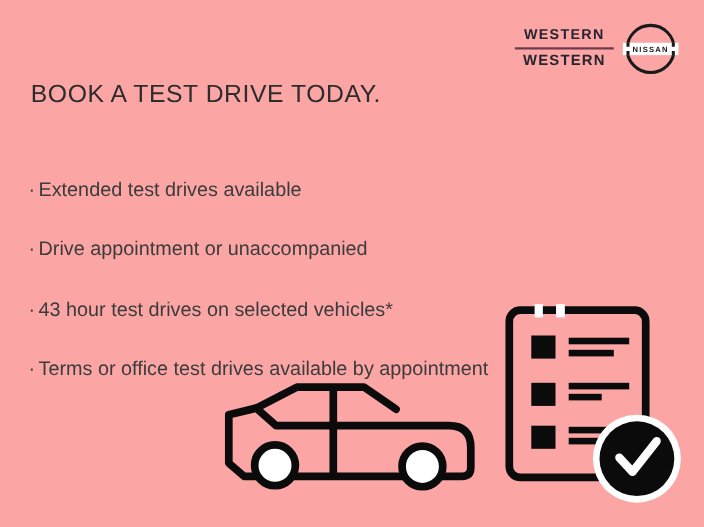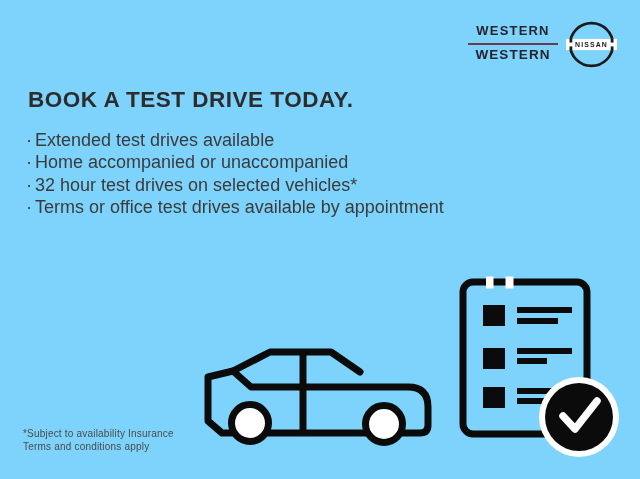--- a/index.html
+++ b/index.html
@@ -1,41 +1,41 @@
 <!DOCTYPE html>
 <html><head>
 <meta charset="utf-8">
 <style>
   html,body{margin:0;padding:0;background:#fff;}
   .canvas{
-    position:relative;width:640px;height:479px;background:#7dd3fc;
+    position:relative;width:640px;height:479px;background:#fca5a5;
     font-family:"Liberation Sans", sans-serif;overflow:hidden;
   }
 
   
   .dealer-logo{
     position:absolute;left:468px;top:24px;width:90px;text-align:center;
     color:#26242e;font-weight:bold;
   }
   .dealer-line1{font-size:13px;letter-spacing:1.2px;line-height:14px;display:block;}
   .dealer-divider{height:2px;background:#6d3a4d;margin:5px 0 3px 0;border:0;}
   .dealer-line2{font-size:13.5px;letter-spacing:1.1px;line-height:14px;display:block;}
   .nissan-logo{position:absolute;left:566px;top:19px;}
 
   
   .headline{
-    position:absolute;left:28px;top:87px;
-    font-size:22.5px;letter-spacing:0.5px;color:#2c2c2c;font-weight:700;
+    position:absolute;left:28px;top:73px;
+    font-size:22.5px;letter-spacing:0.5px;color:#2c2c2c;font-weight:400;
     white-space:nowrap;
   }
   .bullet-list{
     position:absolute;left:26px;top:129px;margin:0;padding:0;list-style:none;
     color:#3b3b3b;font-size:18px;line-height:22.4px;
   }
-  .bullet-list li{white-space:nowrap;}
+  .bullet-list li{white-space:nowrap;margin-top:32px;}
   .bullet-marker{display:inline-block;width:9px;color:#3b3b3b;}
 
   
   .car-illustration{position:absolute;left:198px;top:340px;}
   .checklist-illustration{position:absolute;left:455px;top:272px;}
 
   
   .footnote{
     position:absolute;left:23px;top:427px;
     font-size:10px;line-height:13px;color:#4a4a4a;letter-spacing:0.2px;
@@ -62,24 +62,24 @@
     <text x="25" y="27.6" text-anchor="middle" font-size="6.8" font-weight="bold" letter-spacing="1.1" fill="#1a1a1a">NISSAN</text>
   </svg>
 
   <div class="headline">BOOK A TEST DRIVE TODAY.</div>
 
   <ul class="bullet-list">
     <li>
       <span class="bullet-marker">·</span><span>Extended test drives available</span>
     </li>
     <li>
-      <span class="bullet-marker">·</span><span>Home accompanied or unaccompanied</span>
+      <span class="bullet-marker">·</span><span>Drive appointment or unaccompanied</span>
     </li>
     <li>
-      <span class="bullet-marker">·</span><span>32 hour test drives on selected vehicles*</span>
+      <span class="bullet-marker">·</span><span>43 hour test drives on selected vehicles*</span>
     </li>
     <li>
       <span class="bullet-marker">·</span><span>Terms or office test drives available by appointment</span>
     </li>
   </ul>
 
   <svg class="car-illustration" width="250" height="112" viewBox="0 0 250 112">
     <g fill="none" stroke="#0b0b0b" stroke-width="7" stroke-linejoin="round">
       <path d="M 10,37 L 35,31 L 53,47 L 210,47 Q 230,47 230,67 L 230,85 Q 230,93 222,93 L 24,93 L 10,81 Z"></path>
       <path d="M 35,31 L 72,12 L 133,12 L 162,32" stroke-linecap="round"></path>
@@ -107,18 +107,14 @@
       <rect x="62" y="126" width="35" height="6"></rect>
     </g>
 
     <g>
       <circle cx="124" cy="145" r="40" fill="#ffffff"></circle>
       <circle cx="124" cy="145" r="34" fill="#0b0b0b"></circle>
       <path d="M 108,144 L 120,157 L 142,129" fill="none" stroke="#ffffff" stroke-width="7.5" stroke-linecap="round" stroke-linejoin="round"></path>
     </g>
   </svg>
 
-  <div class="footnote">
-    <div>*Subject to availability Insurance</div>
-    <div>Terms and conditions apply</div>
-  </div>
 
 </div>
 
 </body></html>

